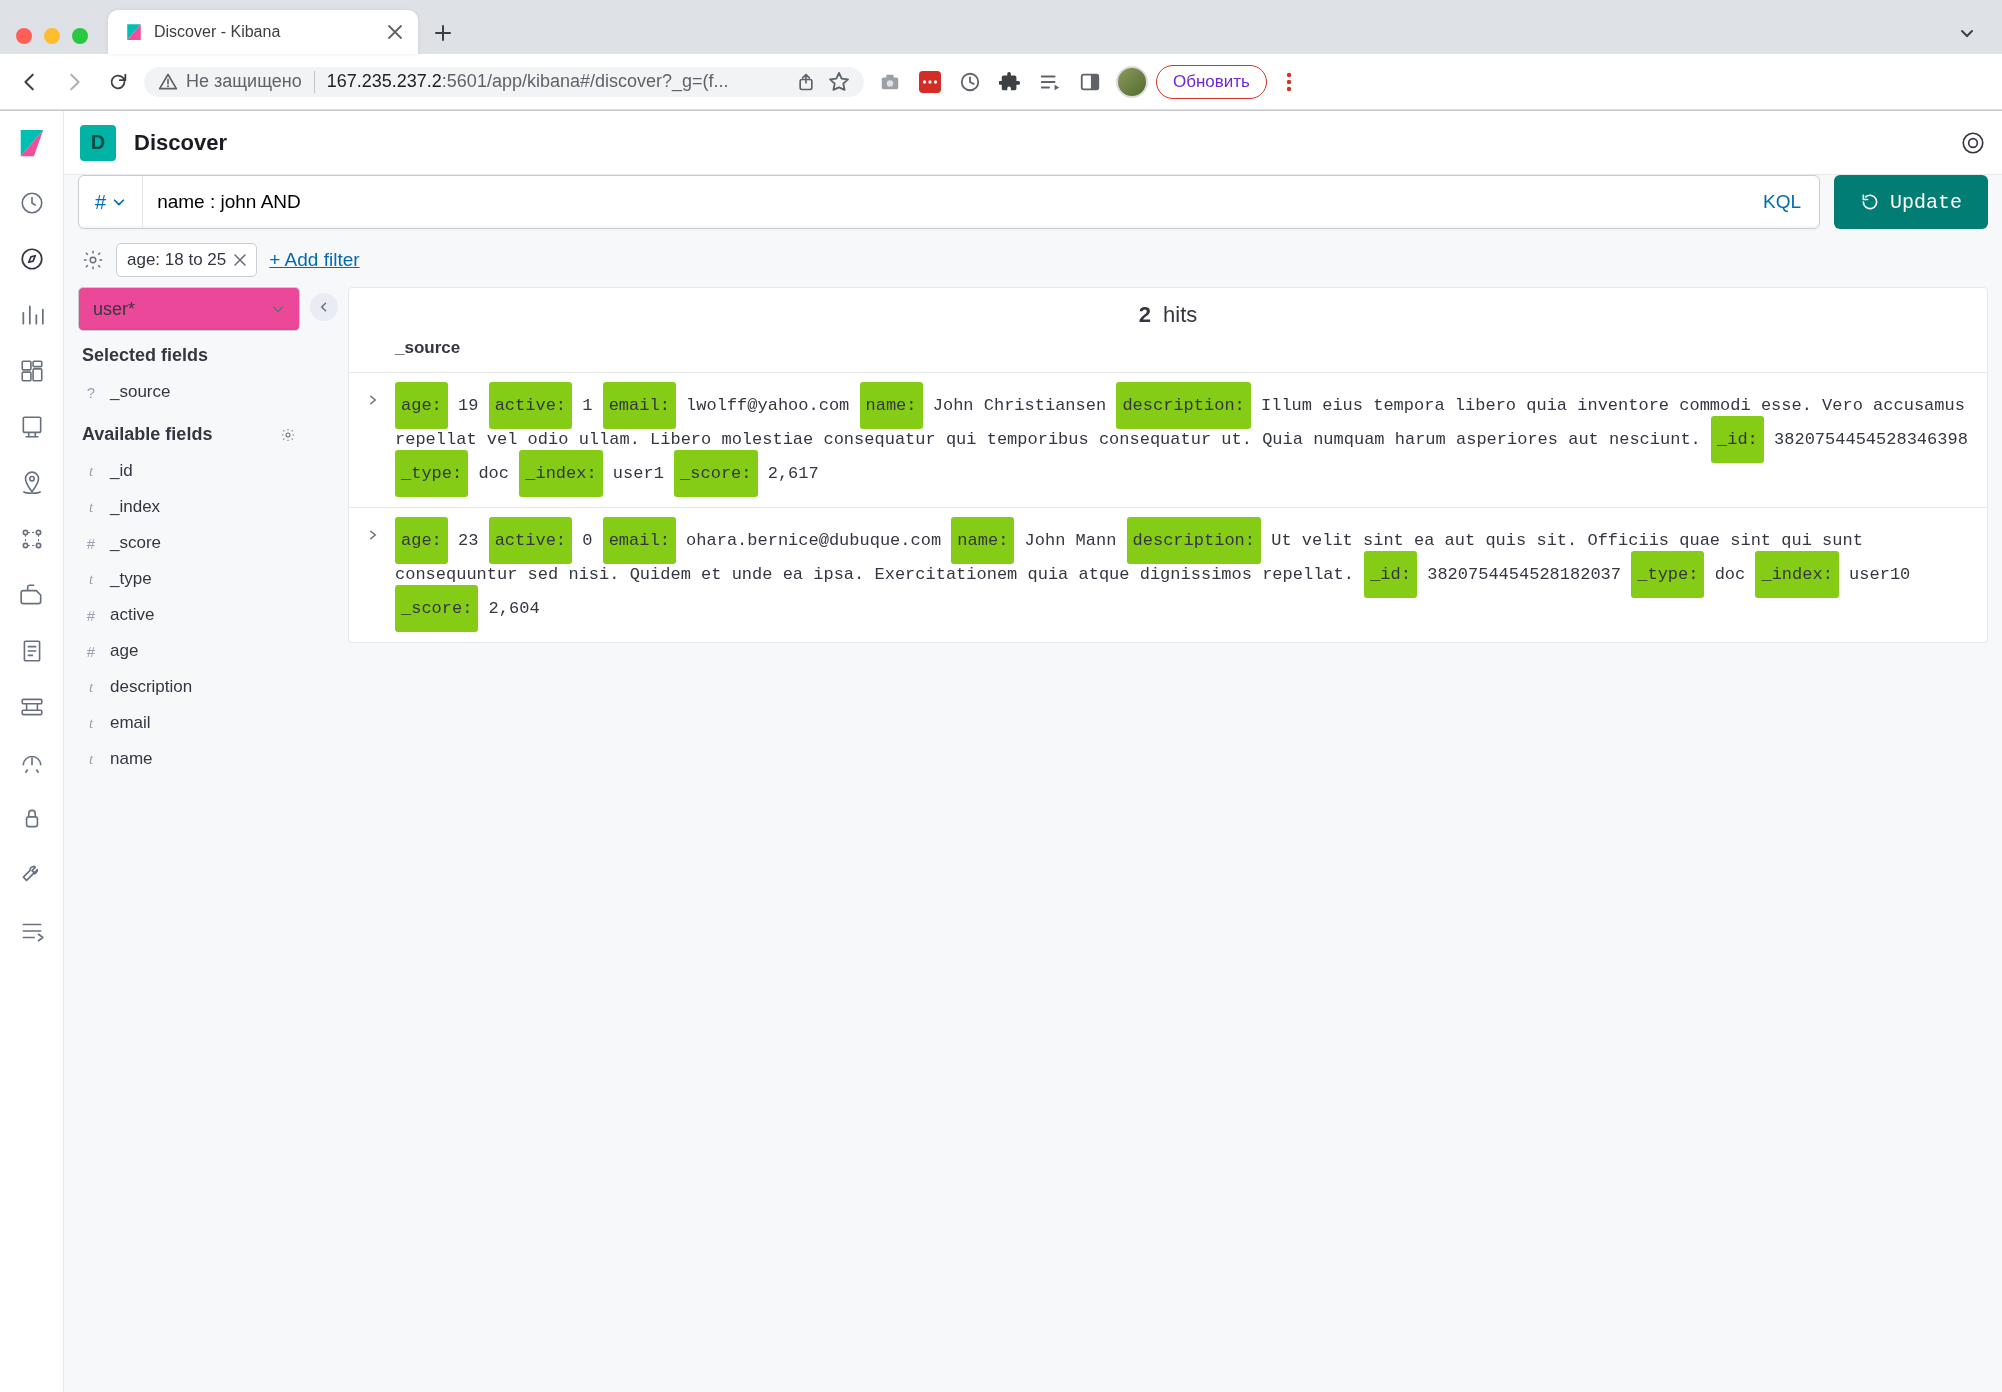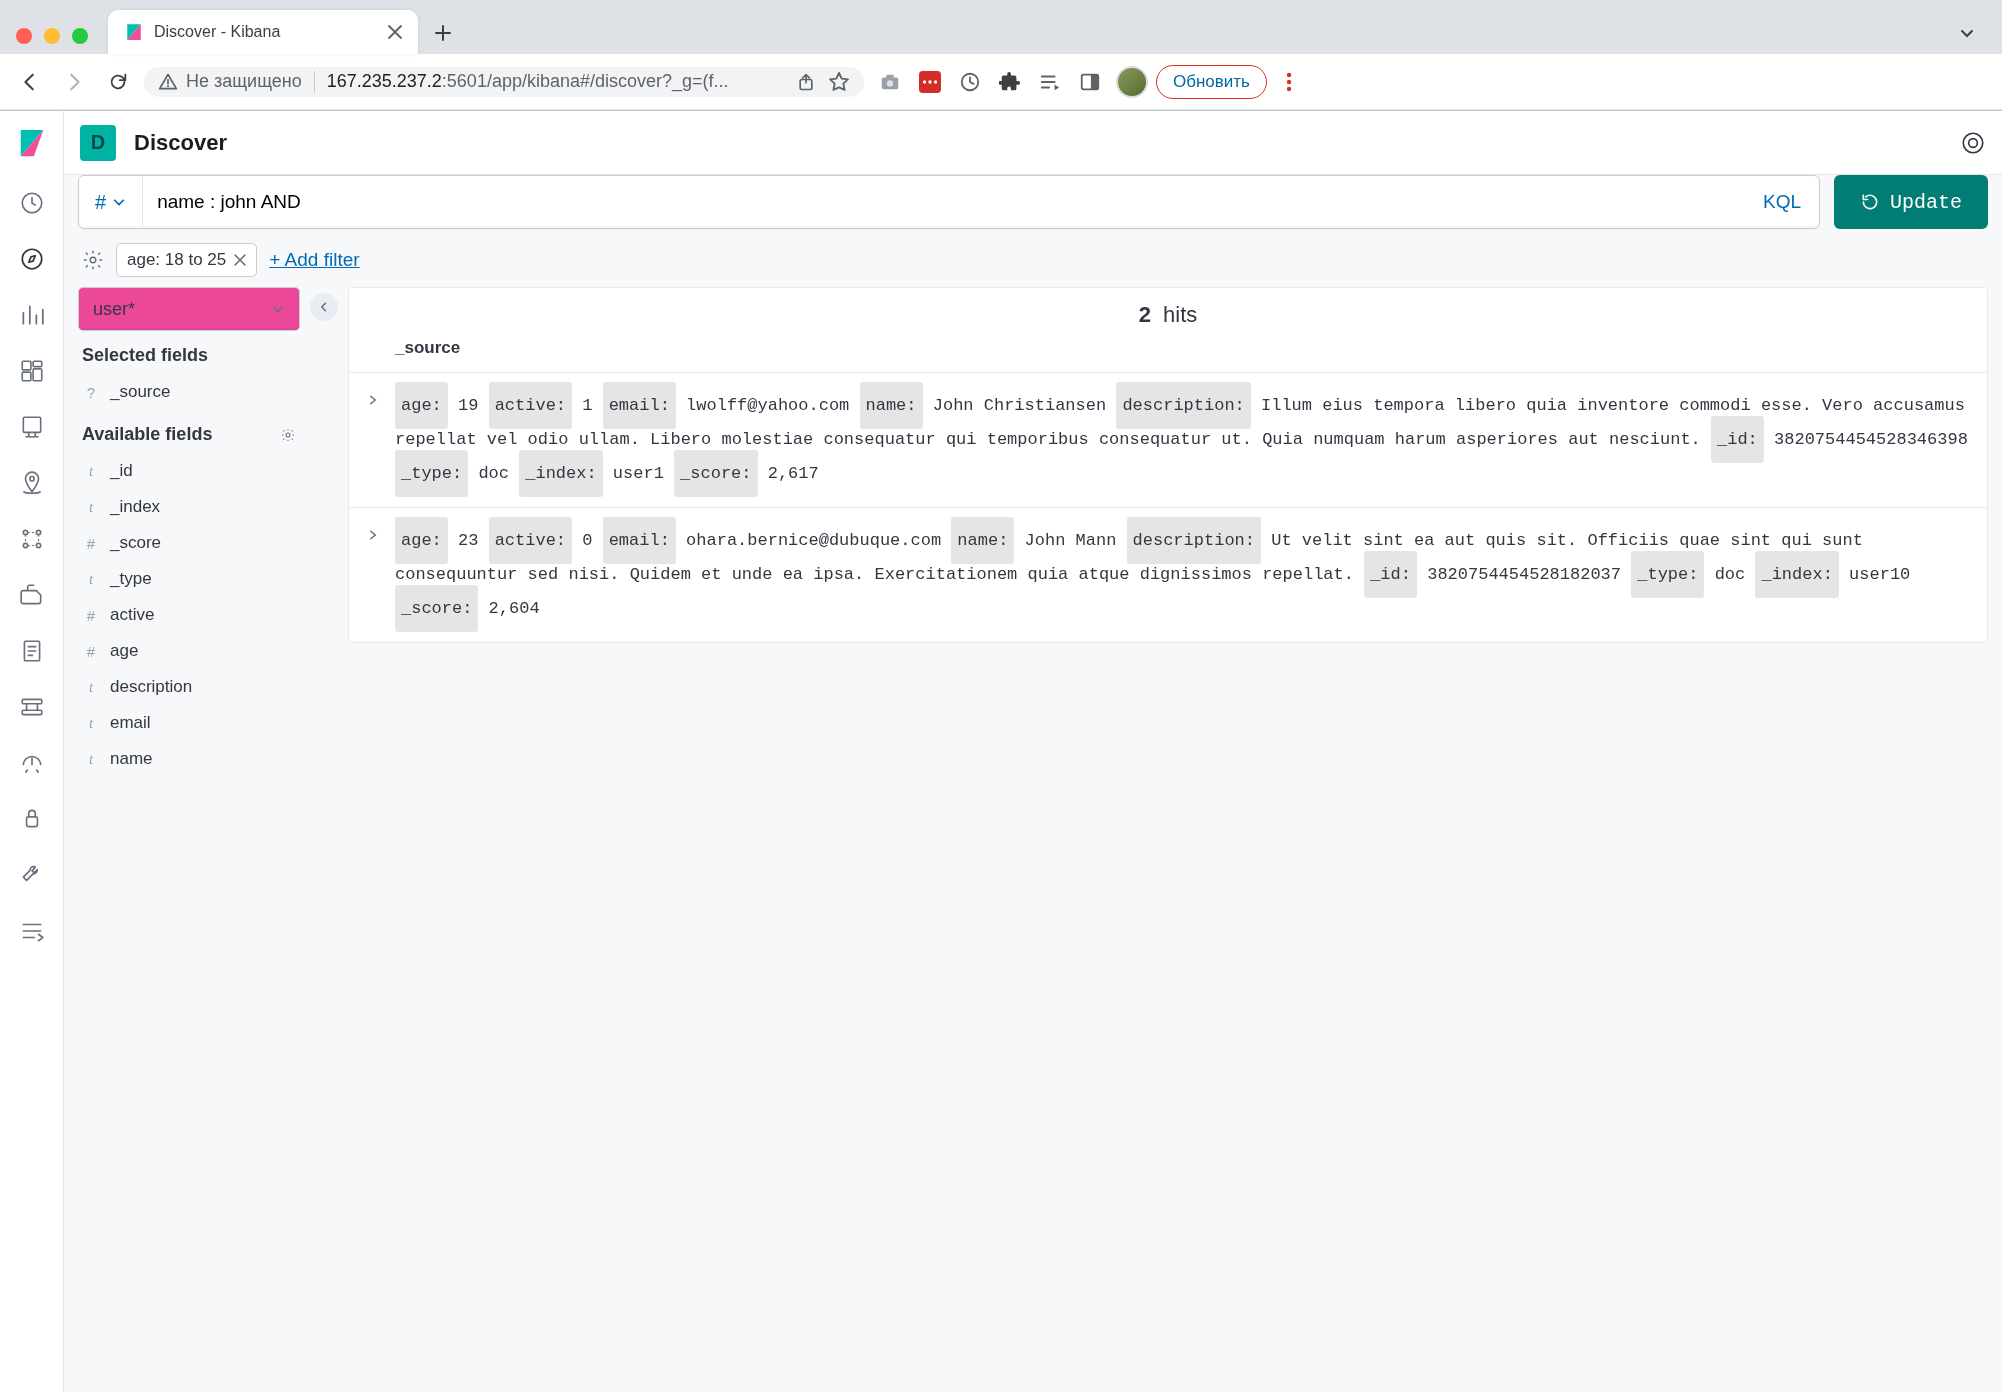--- a/index.html
+++ b/index.html
@@ -26,21 +26,21 @@
   .addr-bar { flex:1; height:30px; background:#f1f3f4; border-radius:20px; display:flex; align-items:center; padding:0 14px; gap:12px; color:#5f6368; font-size:18px; max-width: 720px;}
   .addr-bar .lock-warn { display:flex; align-items:center; gap:8px; color:#5f6368; }
   .addr-bar .sep { width:1px; height:22px; background:#c4c7c5; }
   .addr-bar .url { flex:1; white-space:nowrap; overflow:hidden; text-overflow:ellipsis; }
   .addr-bar .url .host { color:#202124; }
   .addr-bar .url .path { color:#5f6368; }
   .addr-bar .trail { display:flex; gap:12px; align-items:center; }
   .ext-icons { display:flex; gap:16px; align-items:center; padding:0 6px; }
   .ext-icons .ext { width:24px; height:24px; display:flex; align-items:center; justify-content:center; color:#5f6368; }
   .avatar { width:32px; height:32px; border-radius:50%; background: linear-gradient(135deg,#8a9a5b,#556b2f); border:2px solid #dadce0; }
-  .update-chrome { border:1.5px solid #d93025; color:#0369a1; border-radius:20px; padding:6px 16px; font-size:17px; background:#fff;}
+  .update-chrome { border:1.5px solid #d93025; color:#6d28d9; border-radius:20px; padding:6px 16px; font-size:17px; background:#fff;}
   .menu-dots { width:28px; display:flex; align-items:center; justify-content:center; color:#d93025; }
 
   
   .app { flex:1; display:flex; overflow:hidden; }
   .kb-sidenav { width:64px; background:#fff; border-right:1px solid #e6e8ec; display:flex; flex-direction:column; align-items:center; padding-top:0; }
   .kb-logo-cell { width:64px; height:64px; display:flex; align-items:center; justify-content:center; border-bottom:0; }
   .kb-navicon { width:64px; height:56px; display:flex; align-items:center; justify-content:center; color:#69707d; }
   .kb-navicon.active { position:relative; }
   .kb-navicon svg { width:26px; height:26px; }
 
@@ -84,21 +84,21 @@
   .collapse-handle { width:28px; height:28px; background:#e9edf3; border-radius:50%; display:flex; align-items:center; justify-content:center; color:#69707d; flex-shrink:0; margin-top:6px;}
 
   .results-panel { flex:1; background:#fff; border:1px solid #e6e8ec; border-radius:4px; }
   .hits-header { text-align:center; padding:14px 0 4px; font-size:22px; }
   .hits-header .count { font-weight:700; }
   .source-hdr { padding:6px 0 14px 46px; font-weight:700; font-size:17px; border-bottom:1px solid #e6e8ec;}
   .doc-row { display:flex; padding:16px 18px; border-bottom:1px solid #e6e8ec; gap:10px; }
   .doc-row:last-child { border-bottom:none;justify-content:space-between; }
   .doc-expand { color:#69707d; width:18px; padding-top:3px; flex-shrink:0;}
   .doc-source { font-family: "SFMono-Regular", Consolas, "Liberation Mono", Menlo, monospace; font-size:17px; line-height:2.0; word-break:break-word; }
-  .doc-source .key { background:#e5e5e5; border-radius:3px; padding:14px 6px; color:#343741; white-space:nowrap;}
+  .doc-source .key { background:#84cc16; border-radius:3px; padding:14px 6px; color:#343741; white-space:nowrap;}
 </style>
 </head>
 <body>
 
 <div class="browser-chrome">
   <div class="tab-strip">
     <div class="traffic-lights">
       <div class="tl red"></div>
       <div class="tl yellow"></div>
       <div class="tl green"></div>

